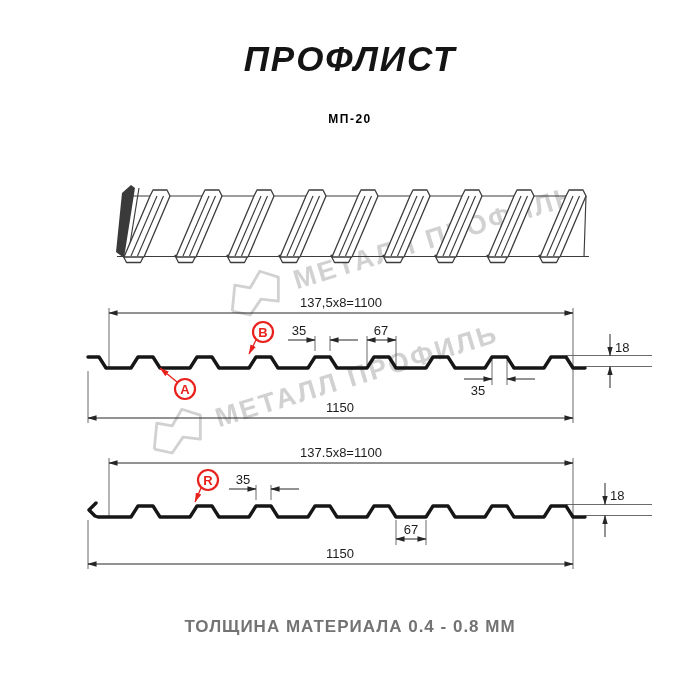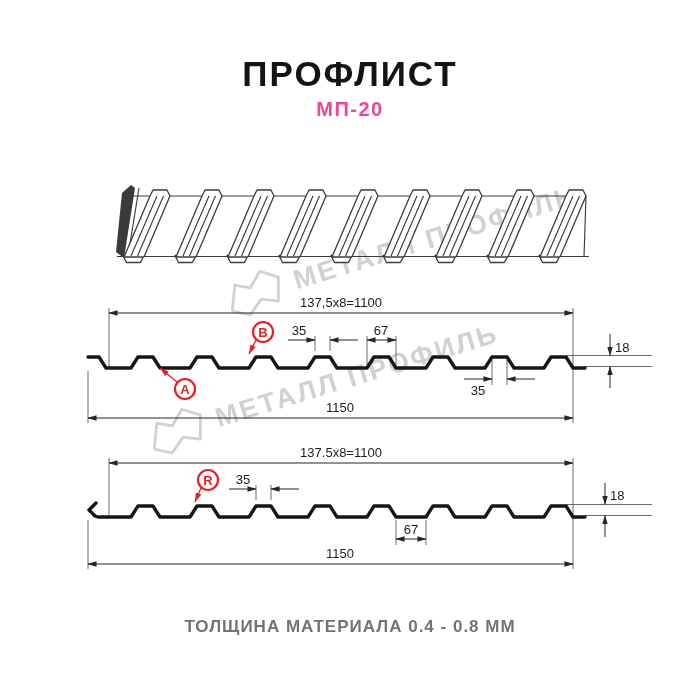--- a/index.html
+++ b/index.html
@@ -1,19 +1,19 @@
 <!DOCTYPE html>
 <html><head>
 <meta charset="utf-8">
 <style>
   html,body{margin:0;padding:0;background:#ffffff;width:700px;height:700px;overflow:hidden;}
   body{position:relative;font-family:"Liberation Sans", sans-serif;}
   .abs{position:absolute;left:0;width:700px;text-align:center;}
-  .title{top:54px;font-size:35px;font-weight:700;letter-spacing:2px;color:#141414;}
-  .subtitle{top:98px;font-size:20px;font-weight:600;letter-spacing:1.5px;color:#ec4899;}
+  .title{top:39px;font-size:35px;font-weight:700;letter-spacing:2px;color:#141414;font-style:italic;}
+  .subtitle{top:112px;font-size:12px;font-weight:600;letter-spacing:1.5px;color:#000000;}
   .footer{top:617px;font-size:17px;font-weight:600;letter-spacing:1px;color:#737373;}
   svg{position:absolute;top:0;left:0;}
   .prof{fill:none;stroke:#161616;stroke-width:3.4;stroke-linejoin:round;stroke-linecap:round;}
   .ext{stroke:#5a5a5a;stroke-width:0.9;fill:none;}
   .dim{stroke:#262626;stroke-width:1;fill:none;}
   .dimtxt{font-size:13px;fill:#1c1c1c;}
   .red{stroke:#e8211c;fill:none;}
   .redtxt{fill:#e8211c;font-weight:700;font-size:13px;}
   .w3{fill:#ffffff;stroke:#3c3c3c;stroke-width:1.3;stroke-linejoin:round;}
   .l3{fill:none;stroke:#3c3c3c;stroke-width:1.15;}

